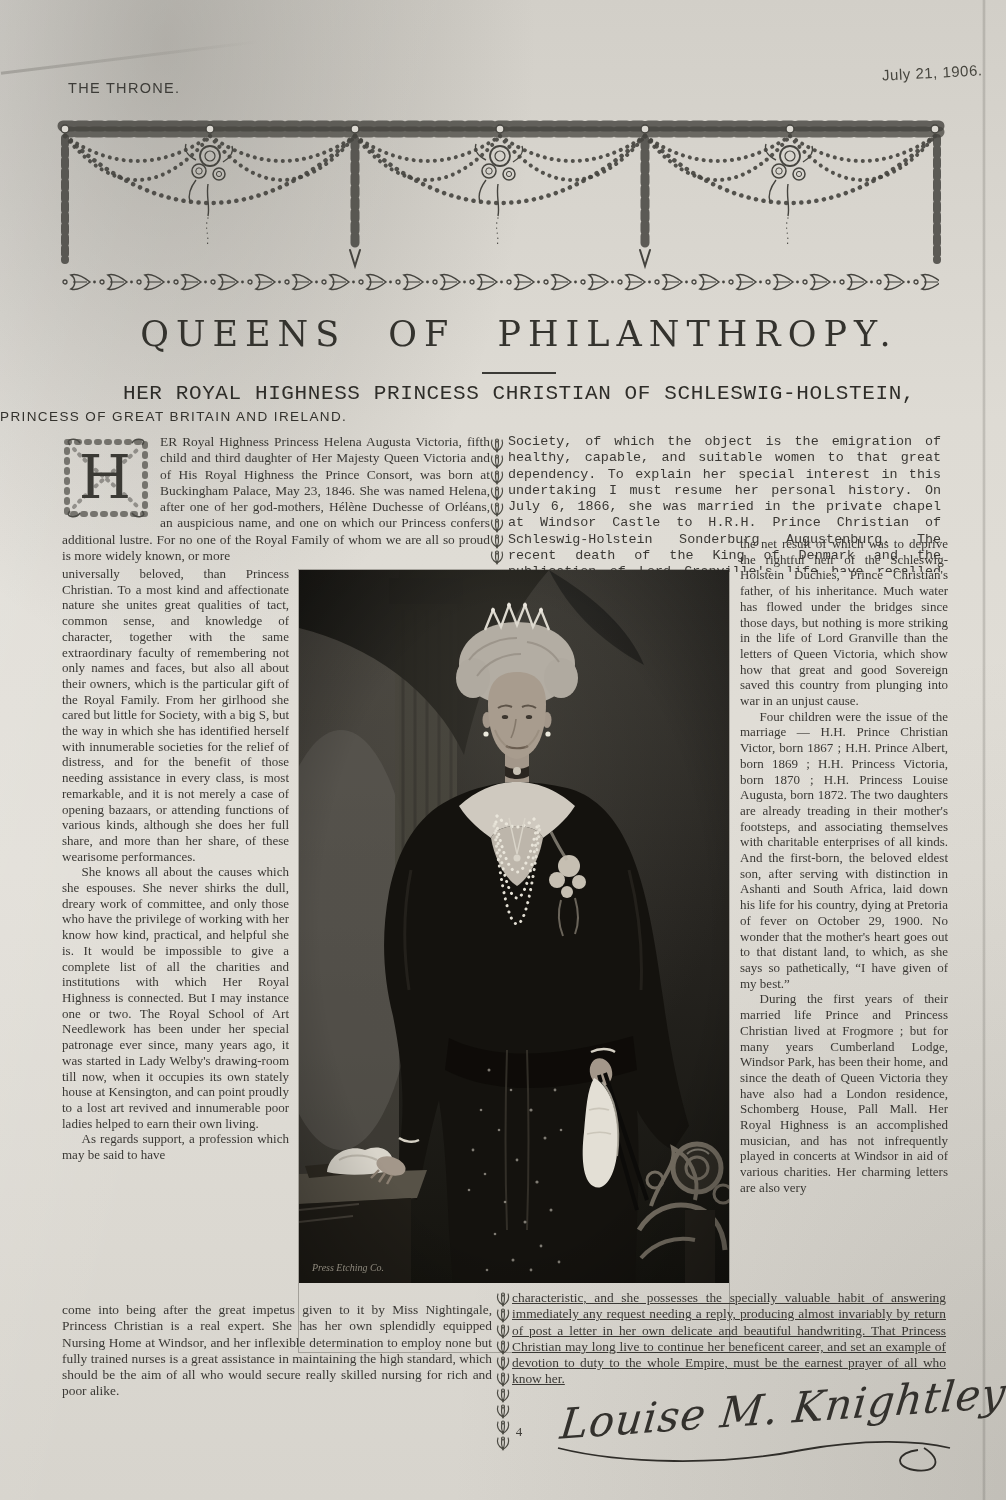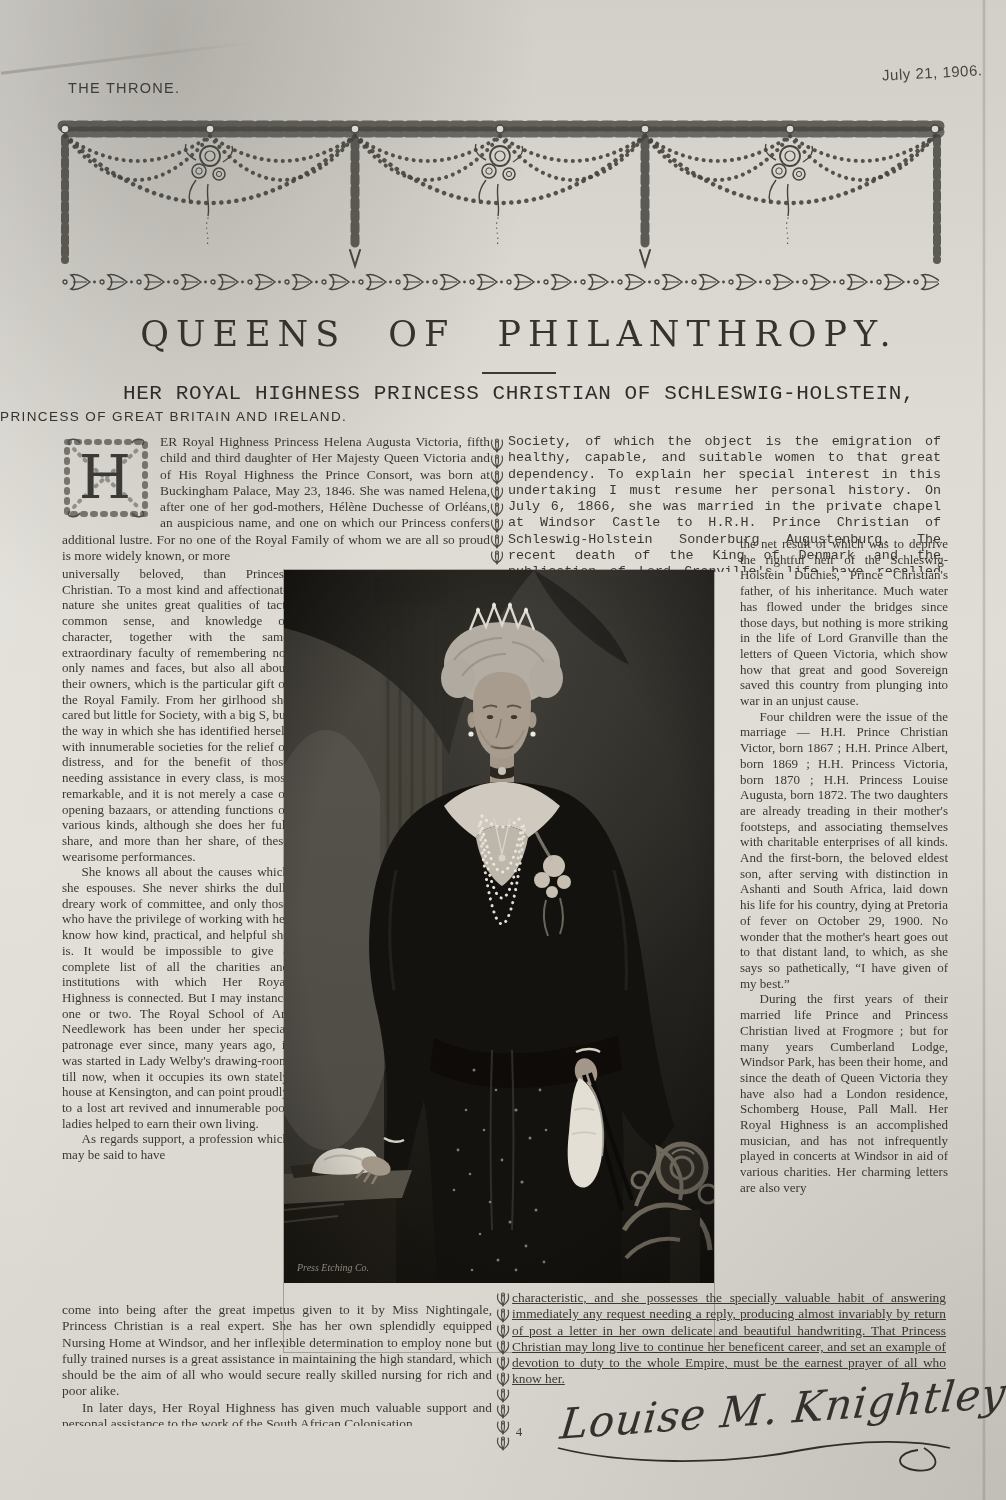--- a/index.html
+++ b/index.html
@@ -39,21 +39,21 @@
   .right-top{left:508px;top:434px;width:433px;height:138px;font-family:Liberation Mono, monospace;}
   .left-mid{left:62px;top:566px;width:227px;height:736px;}
   .right-mid{left:740px;top:536px;width:208px;height:734px;}
   .left-bottom{left:62px;top:1302px;width:430px;height:124px;}
   .right-bottom{left:512px;top:1290px;width:434px;height:106px;text-decoration:underline;}
   .dropcap{float:left;width:88px;height:82px;position:relative;margin:3px 10px 0 0;}
   .dropcap-frame{position:absolute;left:0;top:0;}
   .dropcap-letter{position:absolute;left:50%;top:50%;transform:translate(-52%,-55%);
     font-family:"DejaVu Serif",serif;font-size:60px;color:#3b3a35;}
   .orn-v{position:absolute;display:flex;flex-direction:column;gap:1px;color:#4a4942;}
-  .photo{position:absolute;left:284px;top:570px;width:430px;height:782px;margin:0;
+  .photo{position:absolute;left:299px;top:570px;width:430px;height:782px;margin:0;
     box-shadow:0 0 0 1px rgba(60,58,52,.35);}
   .signature-wrap{position:absolute;left:552px;top:1378px;width:410px;height:110px;}
   .signature-text{position:absolute;left:8px;top:6px;white-space:nowrap;
     font-family:"DejaVu Serif",serif;font-style:italic;font-size:42px;color:#33312d;
     transform:rotate(-4deg) skewX(-10deg);letter-spacing:1px;}
   .signature-swash{position:absolute;left:0;top:44px;}
   .page-number{position:absolute;left:0;right:0;top:1424px;text-align:center;font-size:13px;color:#403e39;}
 </style>
 </head>
 <body>
@@ -332,21 +332,20 @@
   </figure>
 
   <div class="col narrow right-mid">
     <p>the net result of which was to deprive the rightful heir of the Schleswig-Holstein Duchies, Prince Christian's father, of his inheritance. Much water has flowed under the bridges since those days, but nothing is more striking in the life of Lord Granville than the letters of Queen Victoria, which show how that great and good Sovereign saved this country from plunging into war in an unjust cause.</p>
     <p class="indent">Four children were the issue of the marriage — H.H. Prince Christian Victor, born 1867 ; H.H. Prince Albert, born 1869 ; H.H. Princess Victoria, born 1870 ; H.H. Princess Louise Augusta, born 1872. The two daughters are already treading in their mother's footsteps, and associating themselves with charitable enterprises of all kinds. And the first-born, the beloved eldest son, after serving with distinction in Ashanti and South Africa, laid down his life for his country, dying at Pretoria of fever on October 29, 1900. No wonder that the mother's heart goes out to that distant land, to which, as she says so pathetically, “I have given of my best.”</p>
     <p class="indent">During the first years of their married life Prince and Princess Christian lived at Frogmore ; but for many years Cumberland Lodge, Windsor Park, has been their home, and since the death of Queen Victoria they have also had a London residence, Schomberg House, Pall Mall. Her Royal Highness is an accomplished musician, and has not infrequently played in concerts at Windsor in aid of various charities. Her charming letters are also very</p>
   </div>
 
   <div class="col wide left-bottom">
     <p>come into being after the great impetus given to it by Miss Nightingale, Princess Christian is a real expert. She has her own splendidly equipped Nursing Home at Windsor, and her inflexible determination to employ none but fully trained nurses is a great assistance in maintaining the high standard, which should be the aim of all who would secure really skilled nursing for rich and poor alike.</p>
-    <p class="indent">In later days, Her Royal Highness has given much valuable support and personal assistance to the work of the South African Colonisation</p>
   </div>
 
   <div class="orn-v" style="left:493px;top:1292px">
     <svg width="20" height="15">
         <use href="#tulip-down"></use>
       </svg>
       <svg width="20" height="15">
         <use href="#tulip-down"></use>
       </svg>
     <svg width="20" height="15">

